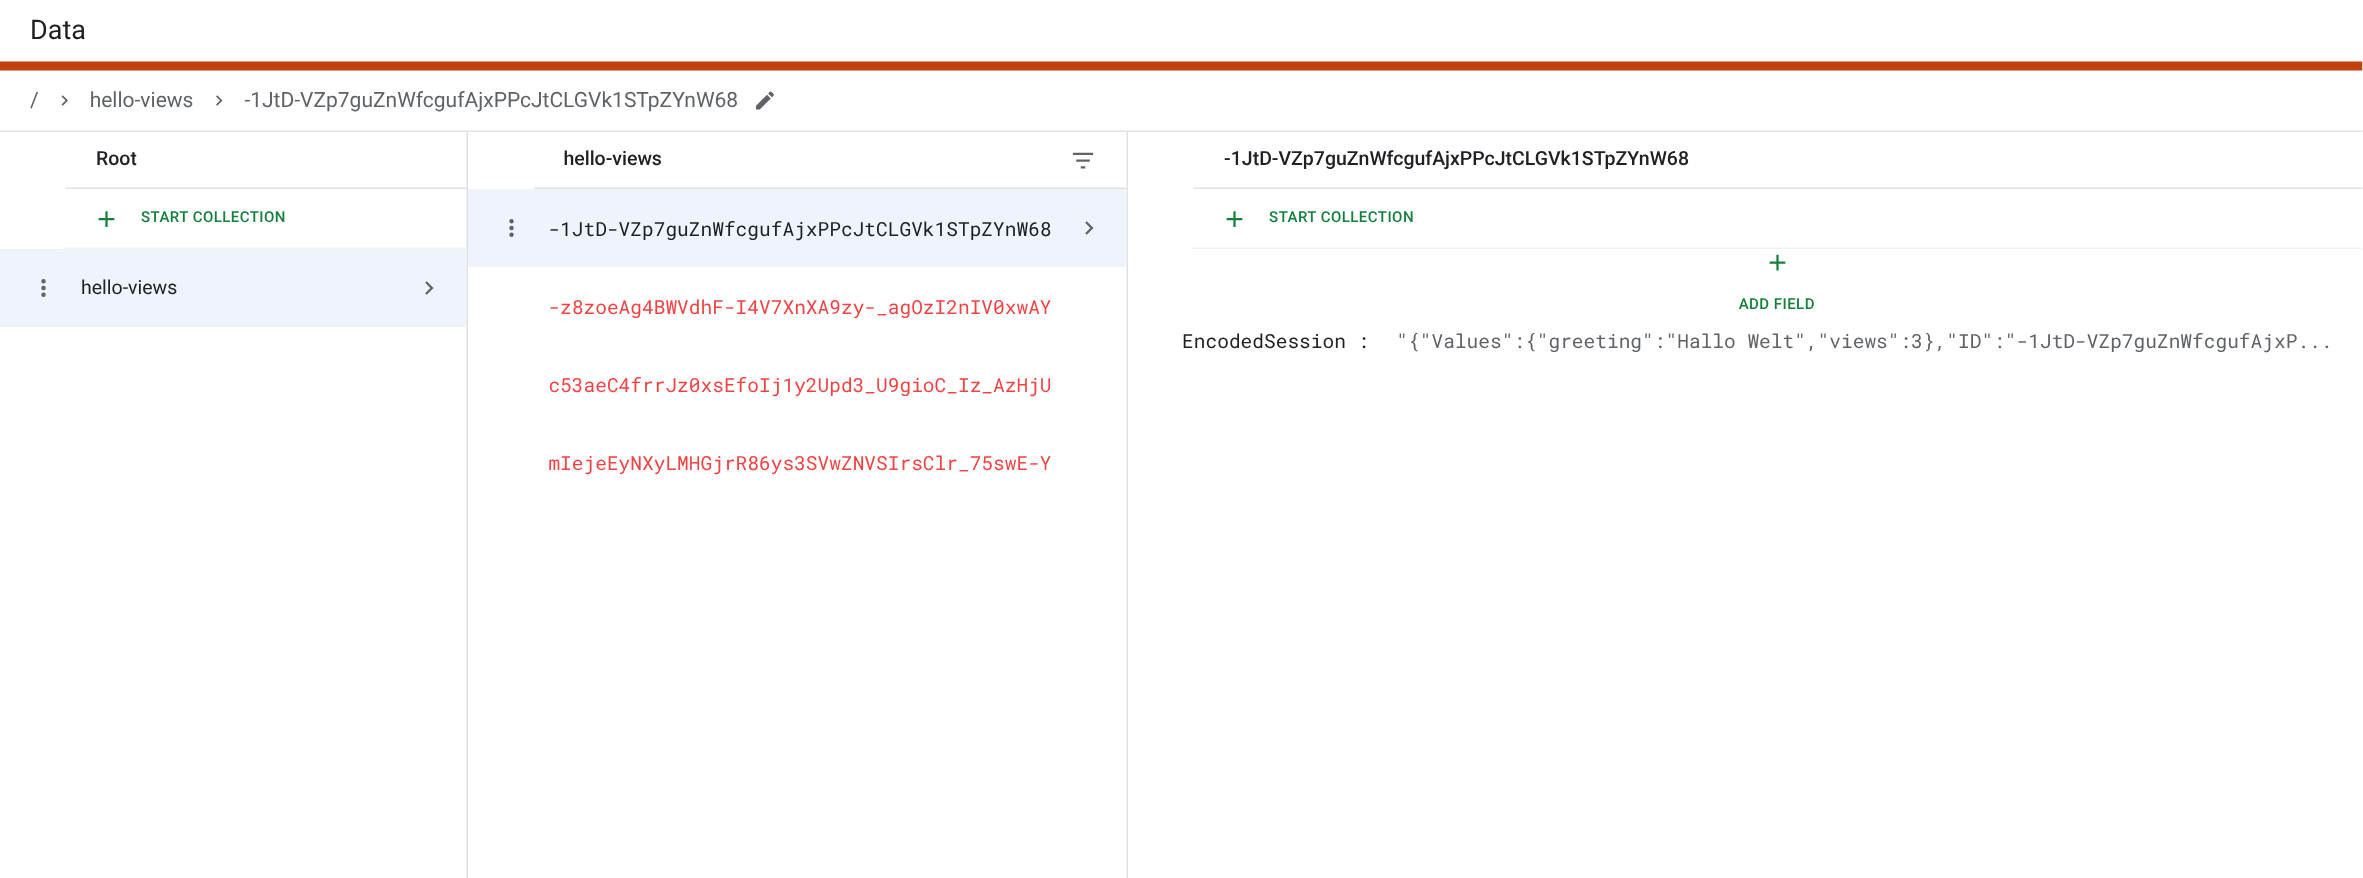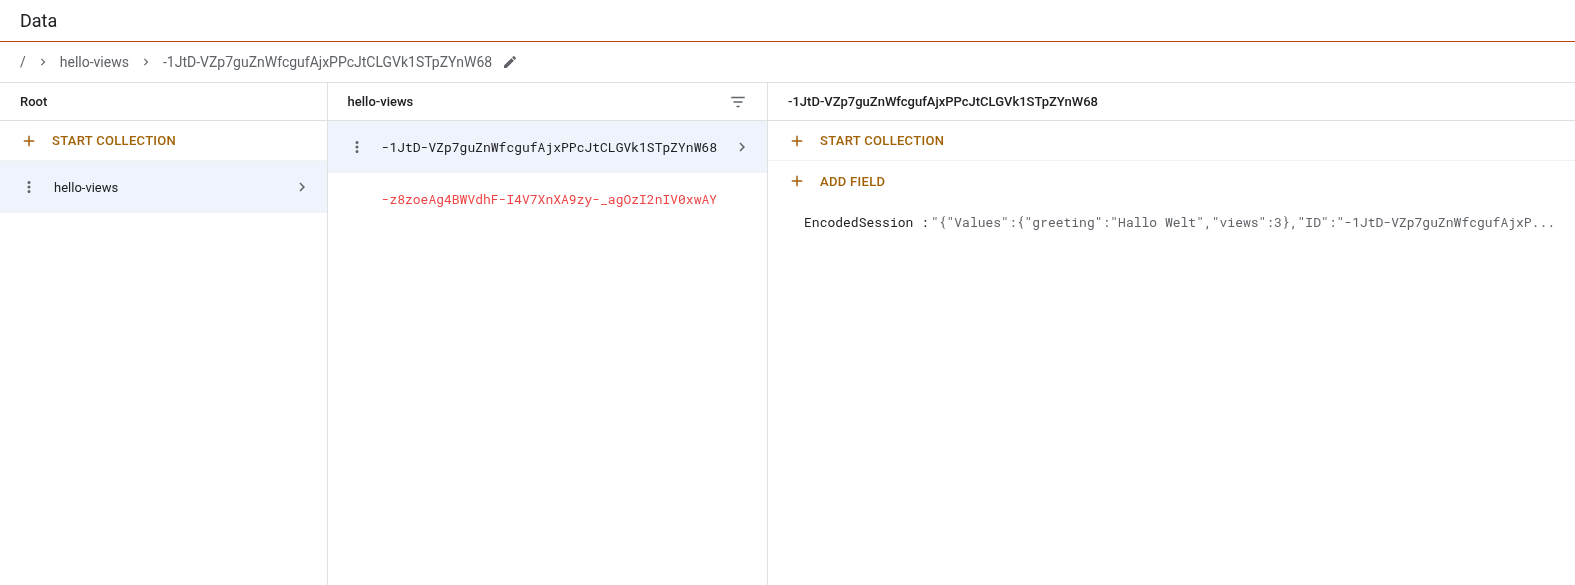--- a/index.html
+++ b/index.html
@@ -5,21 +5,21 @@
   * { box-sizing: border-box; margin: 0; padding: 0; }
   body {
     font-family: Roboto, "Helvetica Neue", Arial, sans-serif;
     color: #202124;
     background: #fff;
     font-size: 13px;
     width: 1575px;
   }
   .page-header {
     padding: 10px 20px 10px 20px;
-    border-bottom: 1px solid #c2410c;
+    border-bottom: 6px solid #c2410c;
   }
   .page-title {
     font-size: 18px;
     font-weight: 400;
     color: #202124;
   }
   .breadcrumb {
     display: flex;
     align-items: center;
     padding: 12px 20px;
@@ -57,45 +57,47 @@
   .panel-header {
     display: flex;
     align-items: center;
     justify-content: space-between;
     padding: 0 20px;
     height: 38px;
     border-bottom: 1px solid #e0e0e0;
     font-weight: 500;
     font-size: 13px;
     color: #202124;
+    margin-left: 44px;
   }
   .panel-header .title {
     overflow: hidden;
     text-overflow: ellipsis;
     white-space: nowrap;
   }
   .filter-icon {
     color: #5f6368;
     display:flex;
     cursor:pointer;
   }
   .action-row {
     display: flex;
     align-items: center;
     padding: 0 20px;
     height: 40px;
-    color: #a16207;
+    color: #15803d;
     font-weight: 500;
-    font-size: 13px;
+    font-size: 10px;
     letter-spacing: 0.3px;
     gap: 14px;
     cursor: pointer;
     border-bottom: 1px solid #f1f1f1;
-  }
-  .action-row.no-border { border-bottom: none; }
+    margin-left: 42px;
+  }
+  .action-row.no-border { border-bottom: none; flex-direction: column; }
   .action-row .plus {
     display:flex;
     align-items:center;
   }
   .list {
     overflow-y: auto;
   }
   .list-item {
     display: flex;
     align-items: center;
@@ -139,21 +141,21 @@
     visibility: hidden;
   }
   .panel-root .list-item .label {
     margin-left: 0px;
   }
   .field-row {
     display: flex;
     padding: 12px 20px 12px 36px;
     font-size: 13px;
     color: #5f6368;
-    gap: 2px;
+    gap: 18px;
     align-items: flex-end;
   }
   .field-row .key {
     color: #202124;
     white-space:nowrap;
   }
   .field-row .val {
     color: #5f6368;
     overflow: hidden;
     text-overflow: ellipsis;
@@ -249,20 +251,46 @@
               <path d="M12 8a2 2 0 1 0 0-4 2 2 0 0 0 0 4zm0 2a2 2 0 1 0 0 4 2 2 0 0 0 0-4zm0 6a2 2 0 1 0 0 4 2 2 0 0 0 0-4z"></path>
             </svg>
           </span>
           <span class="label">-z8zoeAg4BWVdhF-I4V7XnXA9zy-_agOzI2nIV0xwAY</span>
           <span class="chev-right">
             <svg width="18" height="18" viewBox="0 0 24 24" fill="currentColor">
               <path d="M8.59 16.59L13.17 12 8.59 7.41 10 6l6 6-6 6z"></path>
             </svg>
           </span>
         </div>
+        <div class="list-item">
+          <span class="menu-dots">
+            <svg width="18" height="18" viewBox="0 0 24 24" fill="currentColor">
+              <path d="M12 8a2 2 0 1 0 0-4 2 2 0 0 0 0 4zm0 2a2 2 0 1 0 0 4 2 2 0 0 0 0-4zm0 6a2 2 0 1 0 0 4 2 2 0 0 0 0-4z"></path>
+            </svg>
+          </span>
+          <span class="label">c53aeC4frrJz0xsEfoIj1y2Upd3_U9gioC_Iz_AzHjU</span>
+          <span class="chev-right">
+            <svg width="18" height="18" viewBox="0 0 24 24" fill="currentColor">
+              <path d="M8.59 16.59L13.17 12 8.59 7.41 10 6l6 6-6 6z"></path>
+            </svg>
+          </span>
+        </div>
+        <div class="list-item">
+          <span class="menu-dots">
+            <svg width="18" height="18" viewBox="0 0 24 24" fill="currentColor">
+              <path d="M12 8a2 2 0 1 0 0-4 2 2 0 0 0 0 4zm0 2a2 2 0 1 0 0 4 2 2 0 0 0 0-4zm0 6a2 2 0 1 0 0 4 2 2 0 0 0 0-4z"></path>
+            </svg>
+          </span>
+          <span class="label">mIejeEyNXyLMHGjrR86ys3SVwZNVSIrsClr_75swE-Y</span>
+          <span class="chev-right">
+            <svg width="18" height="18" viewBox="0 0 24 24" fill="currentColor">
+              <path d="M8.59 16.59L13.17 12 8.59 7.41 10 6l6 6-6 6z"></path>
+            </svg>
+          </span>
+        </div>
       </div>
   </div>
 
   <div class="panel panel-fields">
     <div class="panel-header">
       <span class="title">-1JtD-VZp7guZnWfcgufAjxPPcJtCLGVk1STpZYnW68</span>
     </div>
     <div class="action-row">
       <span class="plus">
         <svg width="18" height="18" viewBox="0 0 24 24" fill="currentColor">

